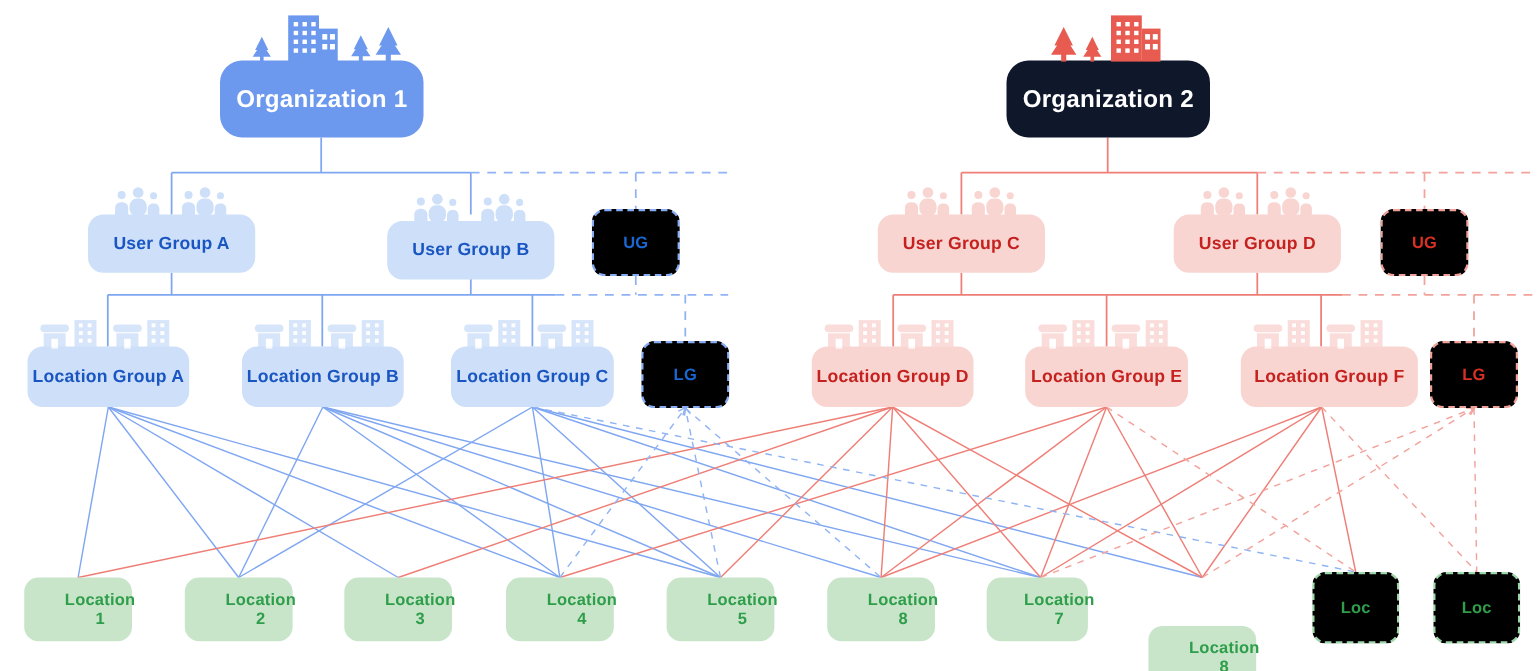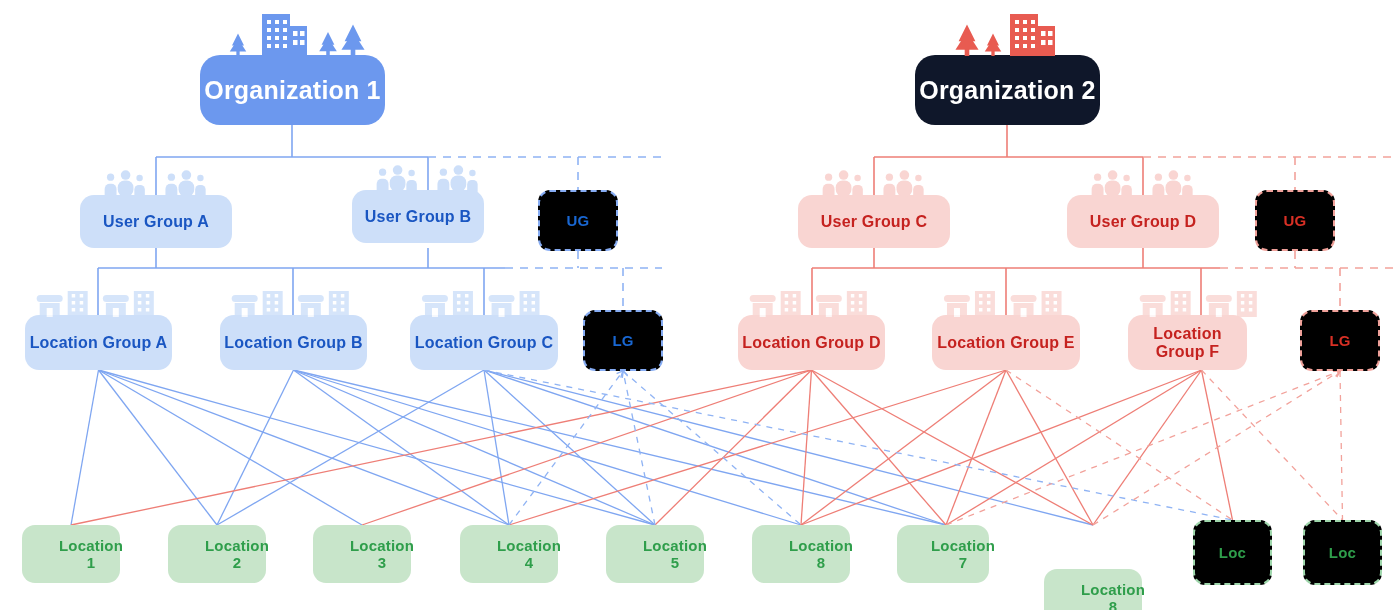--- a/index.html
+++ b/index.html
@@ -1,21 +1,21 @@
 <!DOCTYPE html>
 <html><head>
 <meta charset="utf-8">
 <style>
   html,body{margin:0;padding:0;background:#ffffff;}
   body{width:1400px;height:610px;font-family:"Liberation Sans",sans-serif;overflow:hidden;}
   #stage{position:relative;width:1400px;height:610px;background:#fff;}
   #edges{position:absolute;left:0;top:0;width:1400px;height:610px;}
   .node{position:absolute;display:flex;align-items:center;justify-content:center;
         box-sizing:border-box;font-weight:bold;text-align:center;letter-spacing:.2px;}
-  .org{color:#fff;font-size:25px;border-radius:20px;text-align:center;}
+  .org{color:#fff;font-size:22px;border-radius:20px;text-align:center;}
   .org.blue{background:#6C98EE;}
   .org.red{background:#0f172a;}
   .tint{border-radius:14px;font-size:16px;}
   .tint.blue{background:#CDDFF9;color:#1A56C2;}
   .tint.red{background:#F9D5D2;color:#C5221F;}
   .tint.green{background:#C8E5CA;color:#2F9E4B;font-size:15px;border-radius:13px;padding-left:40px;}
   .ghost{border-radius:12px;font-size:15px;background:#000000;}
   .ghost.blue{border:2px dashed #86ACF3;color:#1967D2;}
   .ghost.red{border:2px dashed #F0A19A;color:#D93025;}
   .ghost.green{border:2px dashed #9ED6AB;color:#2F9E4B;}
@@ -175,21 +175,21 @@
             <circle fill="#CDDFF9" cx="45.6" cy="7.039999999999999" r="4.816"></circle>
           <rect fill="#CDDFF9" x="37.76" y="12.559999999999999" width="15.680000000000001" height="16" rx="6.720000000000001"></rect>
             <circle fill="#CDDFF9" cx="91.39999999999999" cy="9.2" r="3.655"></circle>
           <rect fill="#CDDFF9" x="85.44999999999999" y="15.8" width="11.9" height="16" rx="5.1"></rect>
             <circle fill="#CDDFF9" cx="120.39999999999999" cy="10" r="3.2249999999999996"></circle>
           <rect fill="#CDDFF9" x="115.14999999999999" y="17" width="10.5" height="16" rx="4.5"></rect>
             <circle fill="#CDDFF9" cx="106.39999999999999" cy="7.039999999999999" r="4.816"></circle>
           <rect fill="#CDDFF9" x="98.55999999999999" y="12.559999999999999" width="15.680000000000001" height="16" rx="6.720000000000001"></rect>
           </svg></div>
       </div>
-      <div class="node tint blue" style="left: 352px; top: 190px; width: 132px; height: 53px;">
+      <div class="node tint blue" style="left: 352px; top: 201px; width: 152px; height: 53px;">
         <span>User Group B</span>
         <div class="icon" style="left: 0px; top: -27px; width: 152px; height: 30px;"><svg width="152" height="30" viewBox="0 0 152 30">
             <circle fill="#CDDFF9" cx="30.6" cy="9.2" r="3.655"></circle>
           <rect fill="#CDDFF9" x="24.650000000000002" y="15.8" width="11.9" height="16" rx="5.1"></rect>
             <circle fill="#CDDFF9" cx="59.6" cy="10" r="3.2249999999999996"></circle>
           <rect fill="#CDDFF9" x="54.35" y="17" width="10.5" height="16" rx="4.5"></rect>
             <circle fill="#CDDFF9" cx="45.6" cy="7.039999999999999" r="4.816"></circle>
           <rect fill="#CDDFF9" x="37.76" y="12.559999999999999" width="15.680000000000001" height="16" rx="6.720000000000001"></rect>
             <circle fill="#CDDFF9" cx="91.39999999999999" cy="9.2" r="3.655"></circle>
           <rect fill="#CDDFF9" x="85.44999999999999" y="15.8" width="11.9" height="16" rx="5.1"></rect>
@@ -400,21 +400,21 @@
               <rect fill="#F9D5D2" x="109.56" y="2" width="20" height="26"></rect>
               <rect fill="#fff" x="113.56" y="5" width="3.5" height="3.5"></rect>
               <rect fill="#fff" x="121.56" y="5" width="3.5" height="3.5"></rect>
               <rect fill="#fff" x="113.56" y="12" width="3.5" height="3.5"></rect>
               <rect fill="#fff" x="121.56" y="12" width="3.5" height="3.5"></rect>
               <rect fill="#fff" x="113.56" y="19" width="3.5" height="3.5"></rect>
               <rect fill="#fff" x="121.56" y="19" width="3.5" height="3.5"></rect>
             </g>
           </svg></div>
       </div>
-      <div class="node tint red" style="left: 1128px; top: 315px; width: 119px; height: 55px; align-items: center;">
+      <div class="node tint red" style="left: 1128px; top: 315px; width: 161px; height: 55px; align-items: center;">
         <span>Location Group F</span>
         <div class="icon" style="left: 0px; top: -26px; width: 147px; height: 29px;"><svg width="147" height="29" viewBox="0 0 147 29">
             <g opacity="0.8">
               <rect fill="#F9D5D2" x="11.690000000000005" y="6" width="26" height="7" rx="3.5"></rect>
           <rect fill="#F9D5D2" x="14.690000000000005" y="14" width="20" height="14"></rect>
           <rect fill="#fff" x="21.690000000000005" y="19" width="6" height="9"></rect>
             </g>
             <g opacity="0.8">
               <rect fill="#F9D5D2" x="42.690000000000005" y="2" width="20" height="26"></rect>
               <rect fill="#fff" x="46.690000000000005" y="5" width="3.5" height="3.5"></rect>

